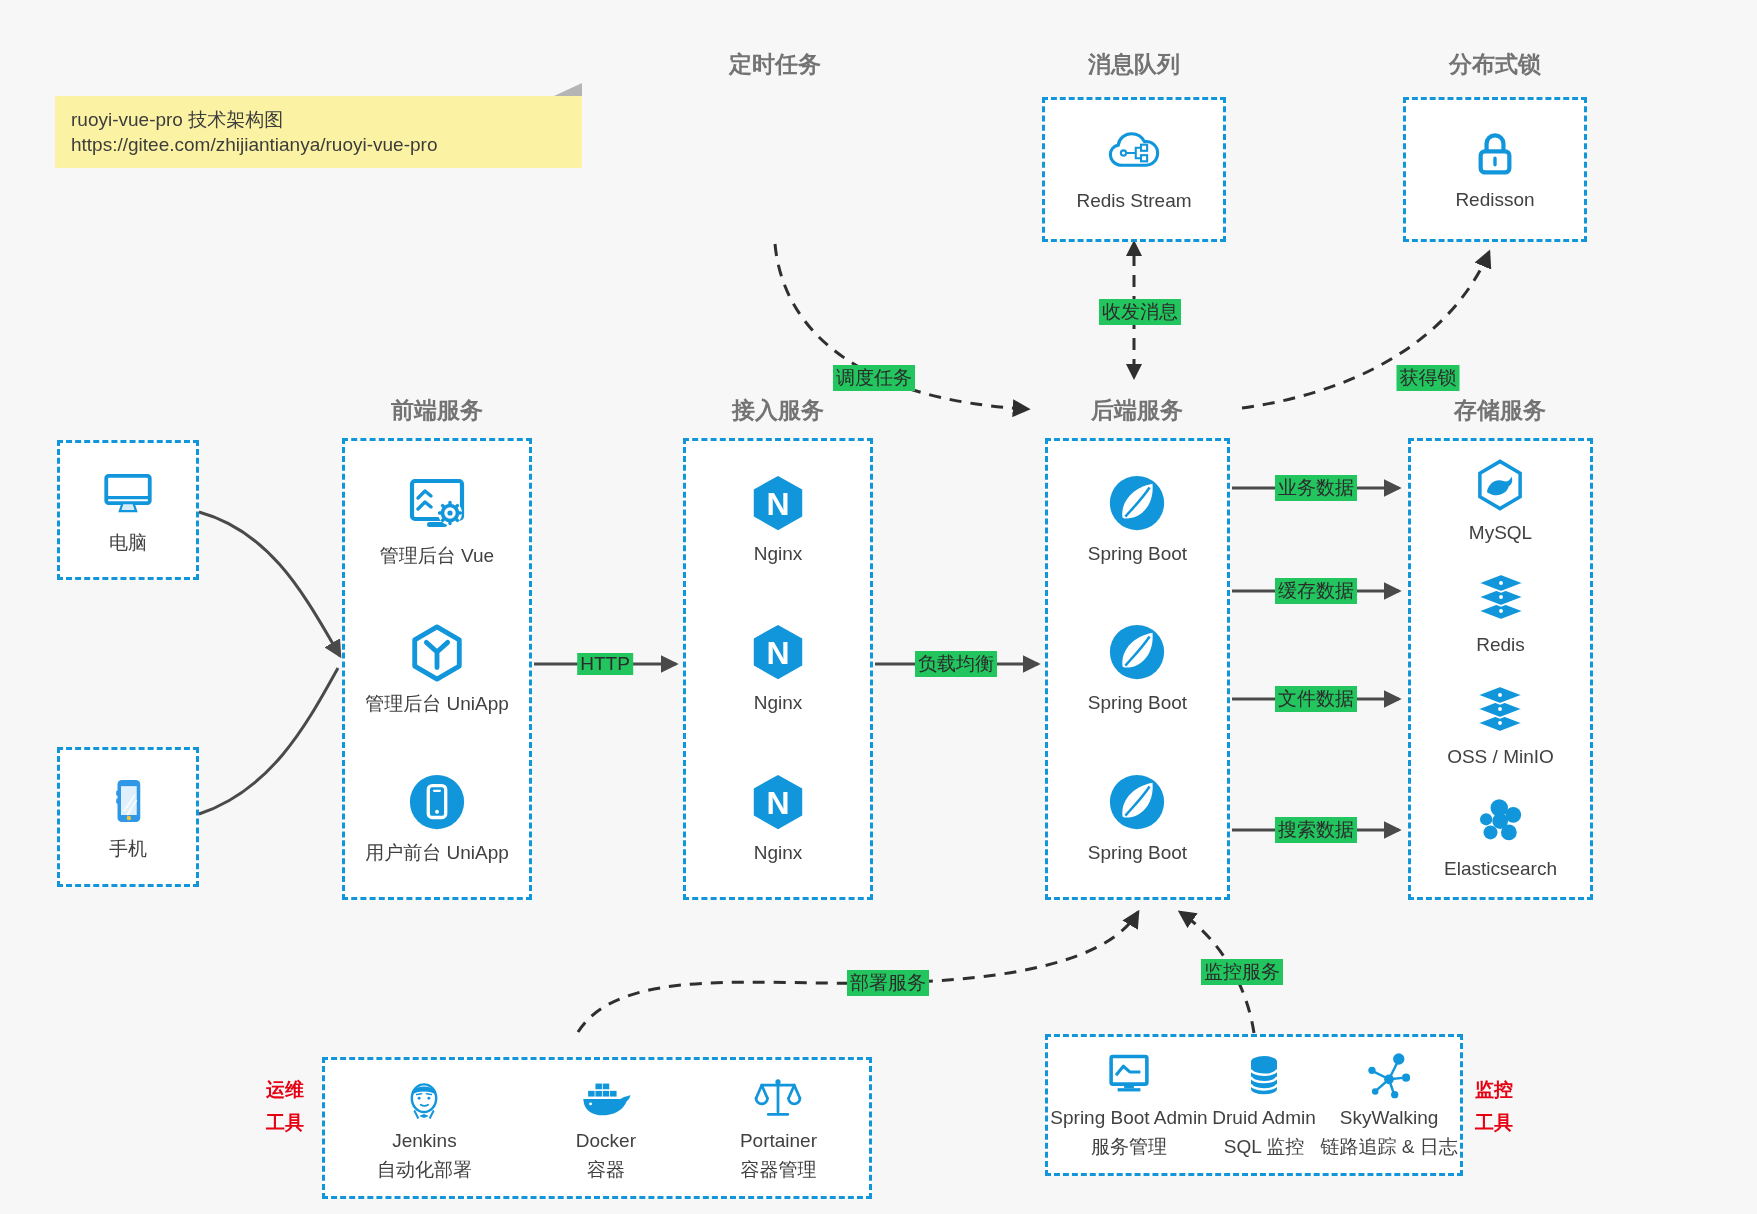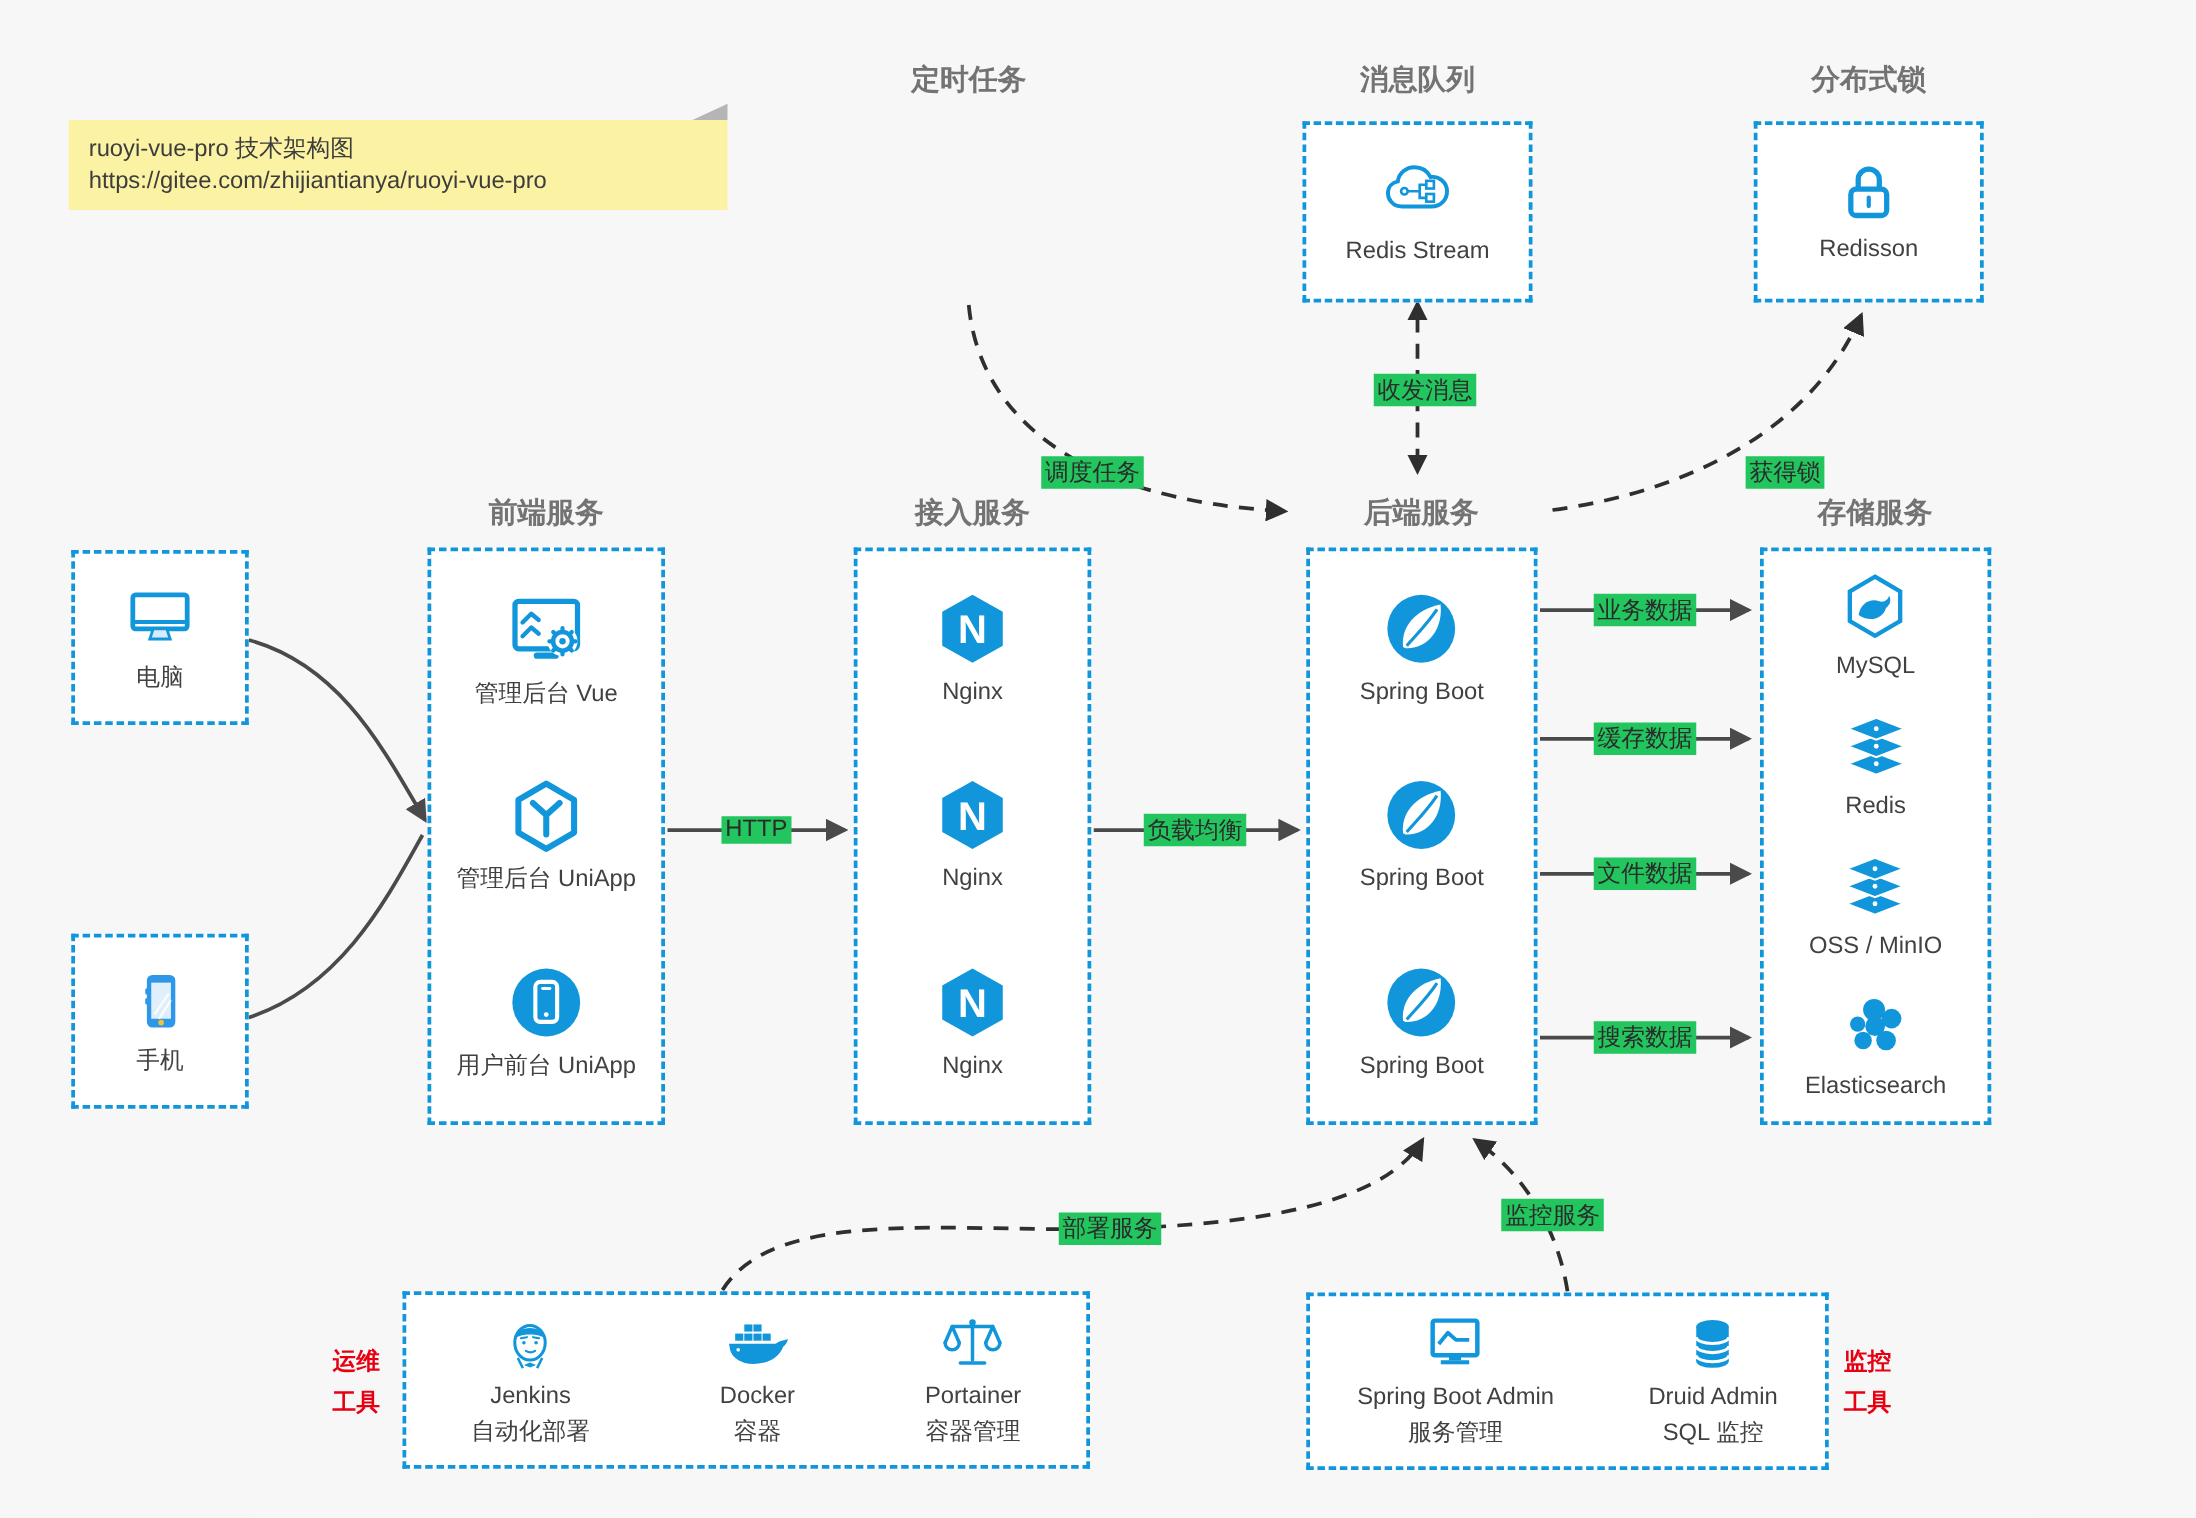--- a/index.html
+++ b/index.html
@@ -253,21 +253,21 @@
         </g>
       </svg>
       <div class="lbl">Elasticsearch</div>
     </div>
   </div>
 
   <div class="side-title" style="left:285px;top:1106px;">
     <div>运维</div>
     <div>工具</div>
   </div>
-  <div class="box hrow" style="left:322px;top:1033px;width:550px;height:142px;">
+  <div class="box hrow" style="left:322px;top:1057px;width:550px;height:142px;">
     <div class="item" style="gap:3px;">
       <svg viewBox="0 0 64 64" width="52" height="52">
         <ellipse cx="32" cy="31" rx="15" ry="17" fill="#fff" stroke="#1296db" stroke-width="3"></ellipse>
         <path d="M17,27 C17,13 47,13 47,27 C41,21.5 23,21.5 17,27 Z" fill="#1296db"></path>
         <circle cx="26" cy="31" r="1.8" fill="#1296db"></circle>
           <circle cx="38" cy="31" r="1.8" fill="#1296db"></circle>
         <path d="M23,26.5 L29,25.5 M35,25.5 L41,26.5" stroke="#1296db" stroke-width="2" stroke-linecap="round"></path>
         <path d="M28,39 C31,41 34,41 37,39" stroke="#1296db" stroke-width="2.2" fill="none" stroke-linecap="round"></path>
         <path d="M20,46 L25,56 M44,46 L39,56" stroke="#1296db" stroke-width="2.5" fill="none"></path>
         <path d="M26,53 L32,55.5 L38,53 L32,50.5 Z" fill="#1296db"></path>
@@ -327,20 +327,37 @@
     </div>
     <div class="item" style="gap:3px;">
       <svg viewBox="0 0 64 64" width="52" height="52">
         <rect x="16" y="14" width="32" height="34" fill="#1296db"></rect>
         <ellipse cx="32" cy="48" rx="16" ry="6.5" fill="#1296db"></ellipse>
         <ellipse cx="32" cy="14" rx="16" ry="6.5" fill="#1296db"></ellipse>
         <path d="M16,24 A16,6.5 0 0 0 48,24 M16,33 A16,6.5 0 0 0 48,33 M16,42 A16,6.5 0 0 0 48,42" stroke="#fff" stroke-width="3" fill="none"></path>
       </svg>
       <div class="lbl">Druid Admin</div>
       <div class="lbl">SQL 监控</div>
+    </div>
+    <div class="item" style="gap:3px;">
+      <svg viewBox="0 0 64 64" width="52" height="52">
+        <g stroke="#1296db" stroke-width="3">
+          <path d="M32,36 L44,12 M32,36 L12,26 M32,36 L52,34 M32,36 L38,54 M32,36 L16,50"></path>
+        </g>
+        <g fill="#1296db">
+          <circle cx="32" cy="36" r="6"></circle>
+            <circle cx="44" cy="11" r="7"></circle>
+            <circle cx="11" cy="25" r="4.5"></circle>
+          <circle cx="53" cy="34" r="5"></circle>
+            <circle cx="39" cy="55" r="4.5"></circle>
+            <circle cx="15" cy="51" r="4"></circle>
+        </g>
+      </svg>
+      <div class="lbl">SkyWalking</div>
+      <div class="lbl">链路追踪 &amp; 日志</div>
     </div>
   </div>
 
   <div class="edge-label" style="left:605px;top:664px;">HTTP</div>
   <div class="edge-label" style="left:956px;top:664px;">负载均衡</div>
   <div class="edge-label" style="left:1316px;top:488px;">业务数据</div>
   <div class="edge-label" style="left:1316px;top:591px;">缓存数据</div>
   <div class="edge-label" style="left:1316px;top:699px;">文件数据</div>
   <div class="edge-label" style="left:1316px;top:830px;">搜索数据</div>
   <div class="edge-label" style="left:874px;top:378px;">调度任务</div>

